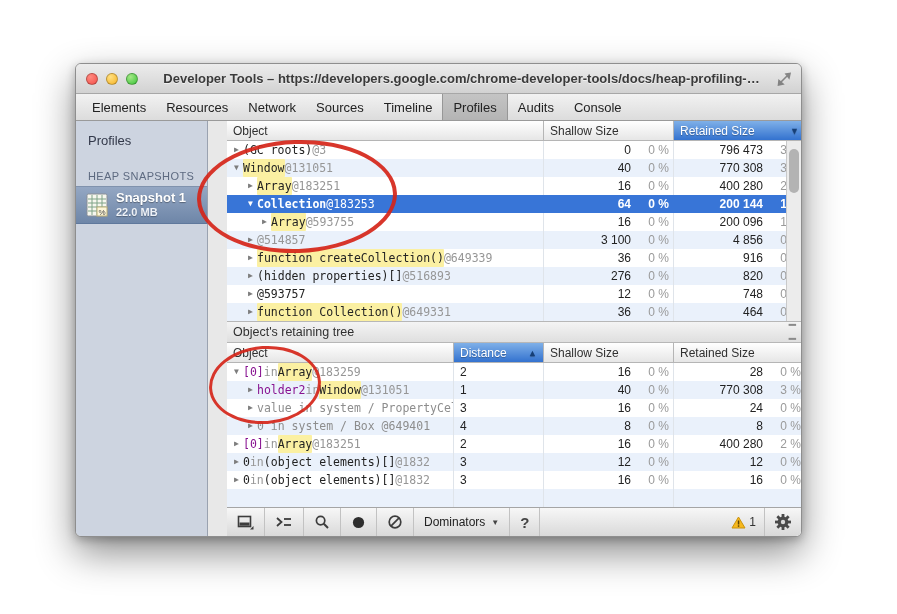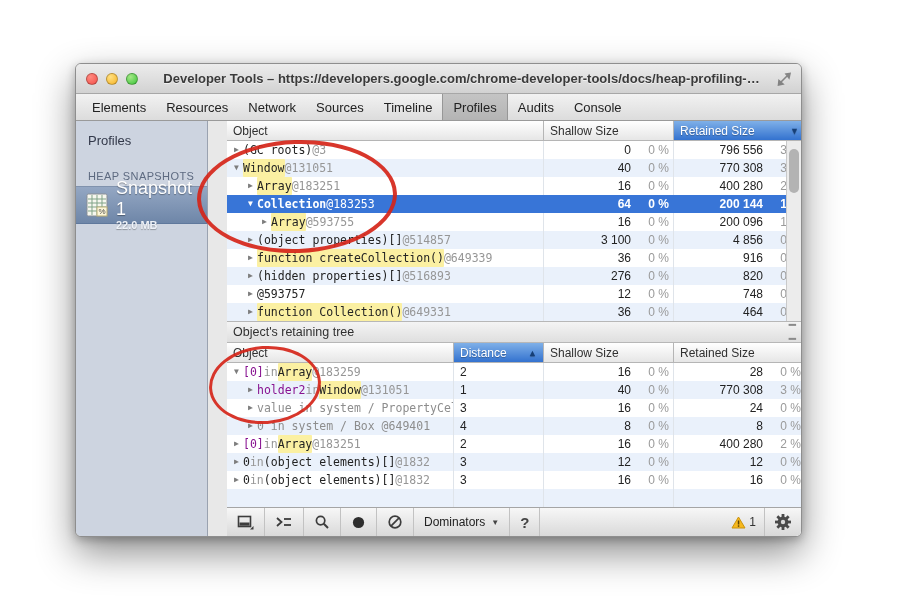--- a/index.html
+++ b/index.html
@@ -35,21 +35,21 @@
   
   #main { flex:1; display:flex; min-height:0; }
   #sidebar { width:132px; flex:0 0 132px; background:#cdd4e0; border-right:1px solid #9aa2b0;
     overflow:hidden; }
   #sb-profiles { font-size:13px; color:#33394a; padding:12px 0 0 12px; }
   #sb-section { font-size:11px; color:#5d6a80; padding:22px 0 4px 12px; letter-spacing:.4px; }
   #snapshot-item { height:38px; display:flex; align-items:center; gap:6px; padding-left:8px;
     background:linear-gradient(#94a7c3,#6e86a8); border-top:1px solid #8092ad;
     border-bottom:1px solid #5f789c; cursor:default; }
   #snap-texts { display:flex; flex-direction:column; line-height:1.15; }
-  #snap-name { font-size:18px; font-weight:normal; color:#fff; text-shadow:0 1px 1px rgba(0,0,0,.35); }
+  #snap-name { font-size:13px; font-weight:bold; color:#fff; text-shadow:0 1px 1px rgba(0,0,0,.35); }
   #snap-size { font-size:11px; font-weight:bold; color:#eef2f8; text-shadow:0 1px 1px rgba(0,0,0,.3); }
 
   #content { flex:1; display:flex; flex-direction:column; min-width:0; background:#fff;margin-left:19px; }
 
   
   .grid { position:relative; overflow:hidden; }
   #top-grid { height:200px; flex:0 0 200px; }
   #bottom-grid { flex:1; }
   .ghead { height:20px; display:flex; background:linear-gradient(#ffffff,#e6e6e6);
     border-bottom:1px solid #b5b5b5; font-size:12px; color:#303030; }
@@ -202,21 +202,21 @@
                 <div class="cell obj t-obj" style="padding-left: 3px;">
                   <span class="arrow">▶</span>
                   <span class="p-plain">(GC roots)</span>
                   <span class="p-id"> @3</span>
                 </div>
                 <div class="cell numcell t-sha">
                   <span class="num">0</span>
                   <span class="pct">0 %</span>
                 </div>
                 <div class="cell numcell t-ret">
-                  <span class="num">796 556</span>
+                  <span class="num">796 473</span>
                   <span class="pct">3 %</span>
                 </div>
                 <div class="cell t-bar"></div>
               </div>
               <div class="grow alt">
                 <div class="cell obj t-obj" style="padding-left: 3px;">
                   <span class="arrow">▼</span>
                   <span class="p-hl">Window</span>
                   <span class="p-id"> @131051</span>
                 </div>
@@ -274,21 +274,20 @@
                 </div>
                 <div class="cell numcell t-ret">
                   <span class="num">200 096</span>
                   <span class="pct">1 %</span>
                 </div>
                 <div class="cell t-bar"></div>
               </div>
               <div class="grow alt">
                 <div class="cell obj t-obj" style="padding-left: 17px;">
                   <span class="arrow">▶</span>
-                  <span class="p-plain">(object properties)[]</span>
                   <span class="p-id"> @514857</span>
                 </div>
                 <div class="cell numcell t-sha">
                   <span class="num">3 100</span>
                   <span class="pct">0 %</span>
                 </div>
                 <div class="cell numcell t-ret">
                   <span class="num">4 856</span>
                   <span class="pct">0 %</span>
                 </div>

